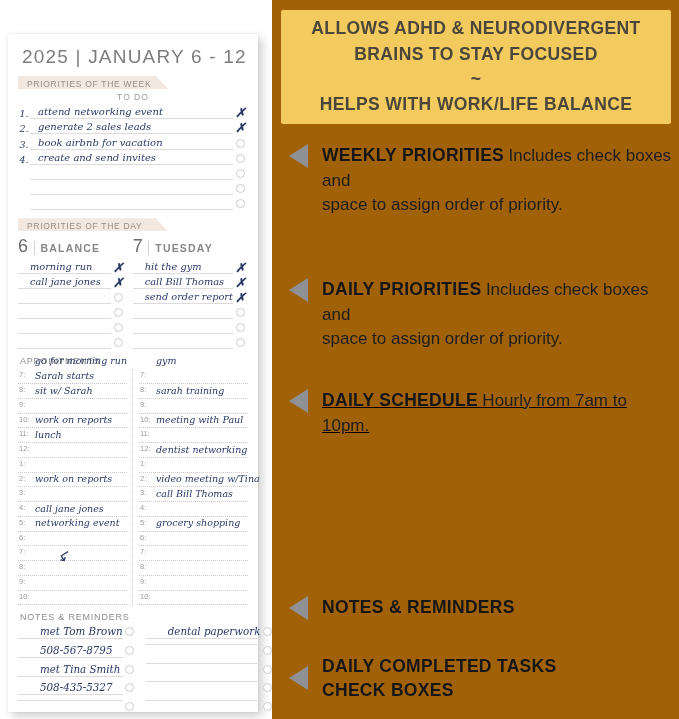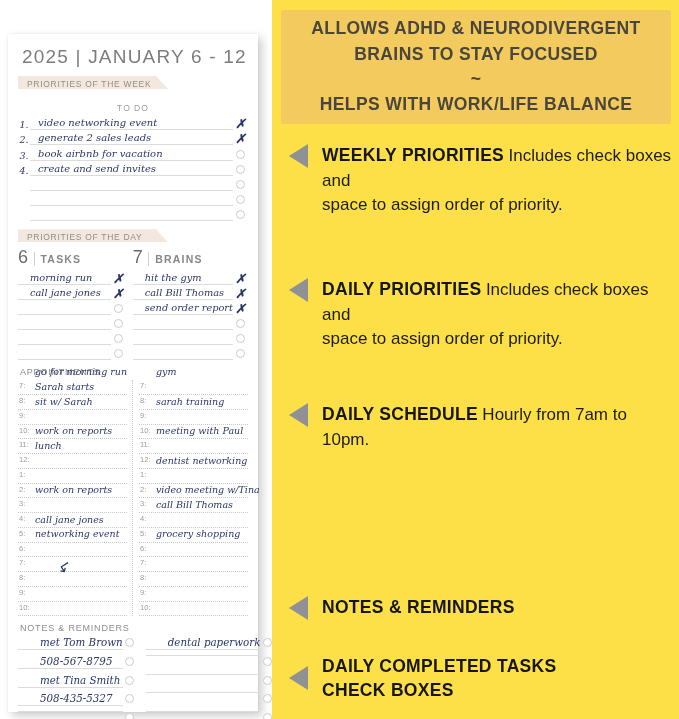--- a/index.html
+++ b/index.html
@@ -10,21 +10,21 @@
   
   .page { position:absolute; left:8px; top:34px; width:250px; height:678px;
     background:#ffffff; box-shadow:4px 4px 9px rgba(0,0,0,.20), 0 0 2px rgba(0,0,0,.08); }
   .page-inner { padding:10px 10px 4px 10px; }
 
   .pg-title { font-size:19px; color:#7d7d7d; letter-spacing:1.2px; margin:2px 0 0 4px; white-space:nowrap; }
 
   .sec-bar { margin-top:8px; width:150px; height:13px; background:#F2E8E0;
     clip-path:polygon(0 0, calc(100% - 12px) 0, 100% 100%, 0 100%);
     font-size:8.5px; color:#938D86; letter-spacing:.7px; padding:2.5px 0 0 9px; }
-  .todo-head { text-align:center; font-size:8.5px; color:#9b9b9b; letter-spacing:1px; margin-top:14px; height:10px; }
+  .todo-head { text-align:center; font-size:8.5px; color:#9b9b9b; letter-spacing:1px; margin-top:3px; height:10px; }
 
   .hand { font-family:"DejaVu Serif", serif; font-style:italic; color:#2A3767; }
 
   .wk-rows { margin-top:2px; }
   .wk-row { display:flex; align-items:flex-end; height:15.2px; }
   .wk-num { width:12px; font-size:9.5px; text-align:center; }
   .line { flex:1; border-bottom:1px solid #dcdcdc; font-size:10px; line-height:13px; padding-left:8px; white-space:nowrap; overflow:visible; }
   .mark { width:15px; height:13px; display:flex; align-items:center; justify-content:center; }
   .mark-x::after { content:"\2717"; font-family:"DejaVu Serif",serif; font-style:italic; font-weight:bold;
     color:#2A3767; font-size:12.5px; }
@@ -53,56 +53,56 @@
     font-family:"DejaVu Sans",sans-serif; font-size:15px; color:#2A3767; }
 
   .nt-wrap { display:flex; margin-top:1px; }
   .nt-col { flex:1; }
   .nt-col + .nt-col { margin-left:9px; }
   .nt-row { display:flex; align-items:flex-start; height:18.6px; }
   .nt-row .line { padding-left:22px; font-size:10.3px; }
   .nt-row .mark { width:14px; }
 
   
-  .panel { position:absolute; left:272px; top:0; width:407px; height:719px; background:#fde047; }
+  .panel { position:absolute; left:272px; top:0; width:407px; height:719px; background:#a16207; }
   .banner { position:absolute; left:9px; top:10px; width:390px; height:114px; background:#F2CA5E;
     border-radius:2px; display:flex; align-items:center; justify-content:center; text-align:center; }
   .banner-text { font-size:17.5px; font-weight:bold; color:#4B463B; letter-spacing:.4px;
     line-height:1.45; white-space:pre-line; }
 
   .feature { position:absolute; left:17px; display:flex; width:385px; }
   .tri { width:0; height:0; border-top:12px solid transparent; border-bottom:12px solid transparent;
     border-right:19px solid #8F9194; margin:1px 14px 0 0; flex:none; }
   .f-text { }
   .f-title { font-size:17.5px; font-weight:bold; color:#161616; letter-spacing:.3px; line-height:24px; white-space:pre-line; }
   .f-desc { font-size:17px; font-weight:bold; color:#1d1d1d; line-height:24.5px; white-space:pre-line; font-weight:normal; }
   .features > .feature:nth-of-type(1) { top:143px; }
   .features > .feature:nth-of-type(2) { top:277px; }
-  .features > .feature:nth-of-type(3) { top:402px; }
+  .features > .feature:nth-of-type(3) { top:388px;text-decoration:underline; }
   .features > .feature:nth-of-type(4) { top:595px; }
   .features > .feature:nth-of-type(5) { top:654px; }
   .features > .feature:nth-of-type(5) .tri { margin-top:12px; }
 </style>
 </head>
 <body>
 
 <div class="stage">
 
   <div class="page">
     <div class="page-inner">
       <div class="pg-title">2025 | JANUARY 6 - 12</div>
 
       <div class="sec-bar">PRIORITIES OF THE WEEK</div>
       <div class="todo-head">TO DO</div>
 
       <div class="wk-rows">
 
           <div class="wk-row">
             <span class="wk-num hand">1.</span>
-            <span class="line hand">video networking event</span>
+            <span class="line hand">attend networking event</span>
             <span class="mark mark-x"></span>
           </div>
 
           <div class="wk-row">
             <span class="wk-num hand">2.</span>
             <span class="line hand">generate 2 sales leads</span>
             <span class="mark mark-x"></span>
           </div>
 
           <div class="wk-row">
@@ -136,21 +136,21 @@
           </div>
         </div>
 
       <div class="sec-bar">PRIORITIES OF THE DAY</div>
 
       <div class="day-wrap">
         <div class="day-col">
           <div class="day-head">
             <span class="day-num">6</span>
             <span class="day-sep"></span>
-            <span class="day-name">TASKS</span>
+            <span class="day-name">BALANCE</span>
           </div>
           <div>
 
               <div class="day-row">
                 <span class="line hand">morning run</span>
                 <span class="mark mark-x"></span>
               </div>
 
               <div class="day-row">
                 <span class="line hand">call jane jones</span>
@@ -175,21 +175,21 @@
               <div class="day-row">
                 <span class="line hand"></span>
                 <span class="mark mark-circle"></span>
               </div>
             </div>
         </div>
         <div class="day-col">
           <div class="day-head">
             <span class="day-num">7</span>
             <span class="day-sep"></span>
-            <span class="day-name">BRAINS</span>
+            <span class="day-name">TUESDAY</span>
           </div>
           <div>
 
               <div class="day-row">
                 <span class="line hand">hit the gym</span>
                 <span class="mark mark-x"></span>
               </div>
 
               <div class="day-row">
                 <span class="line hand">call Bill Thomas</span>

